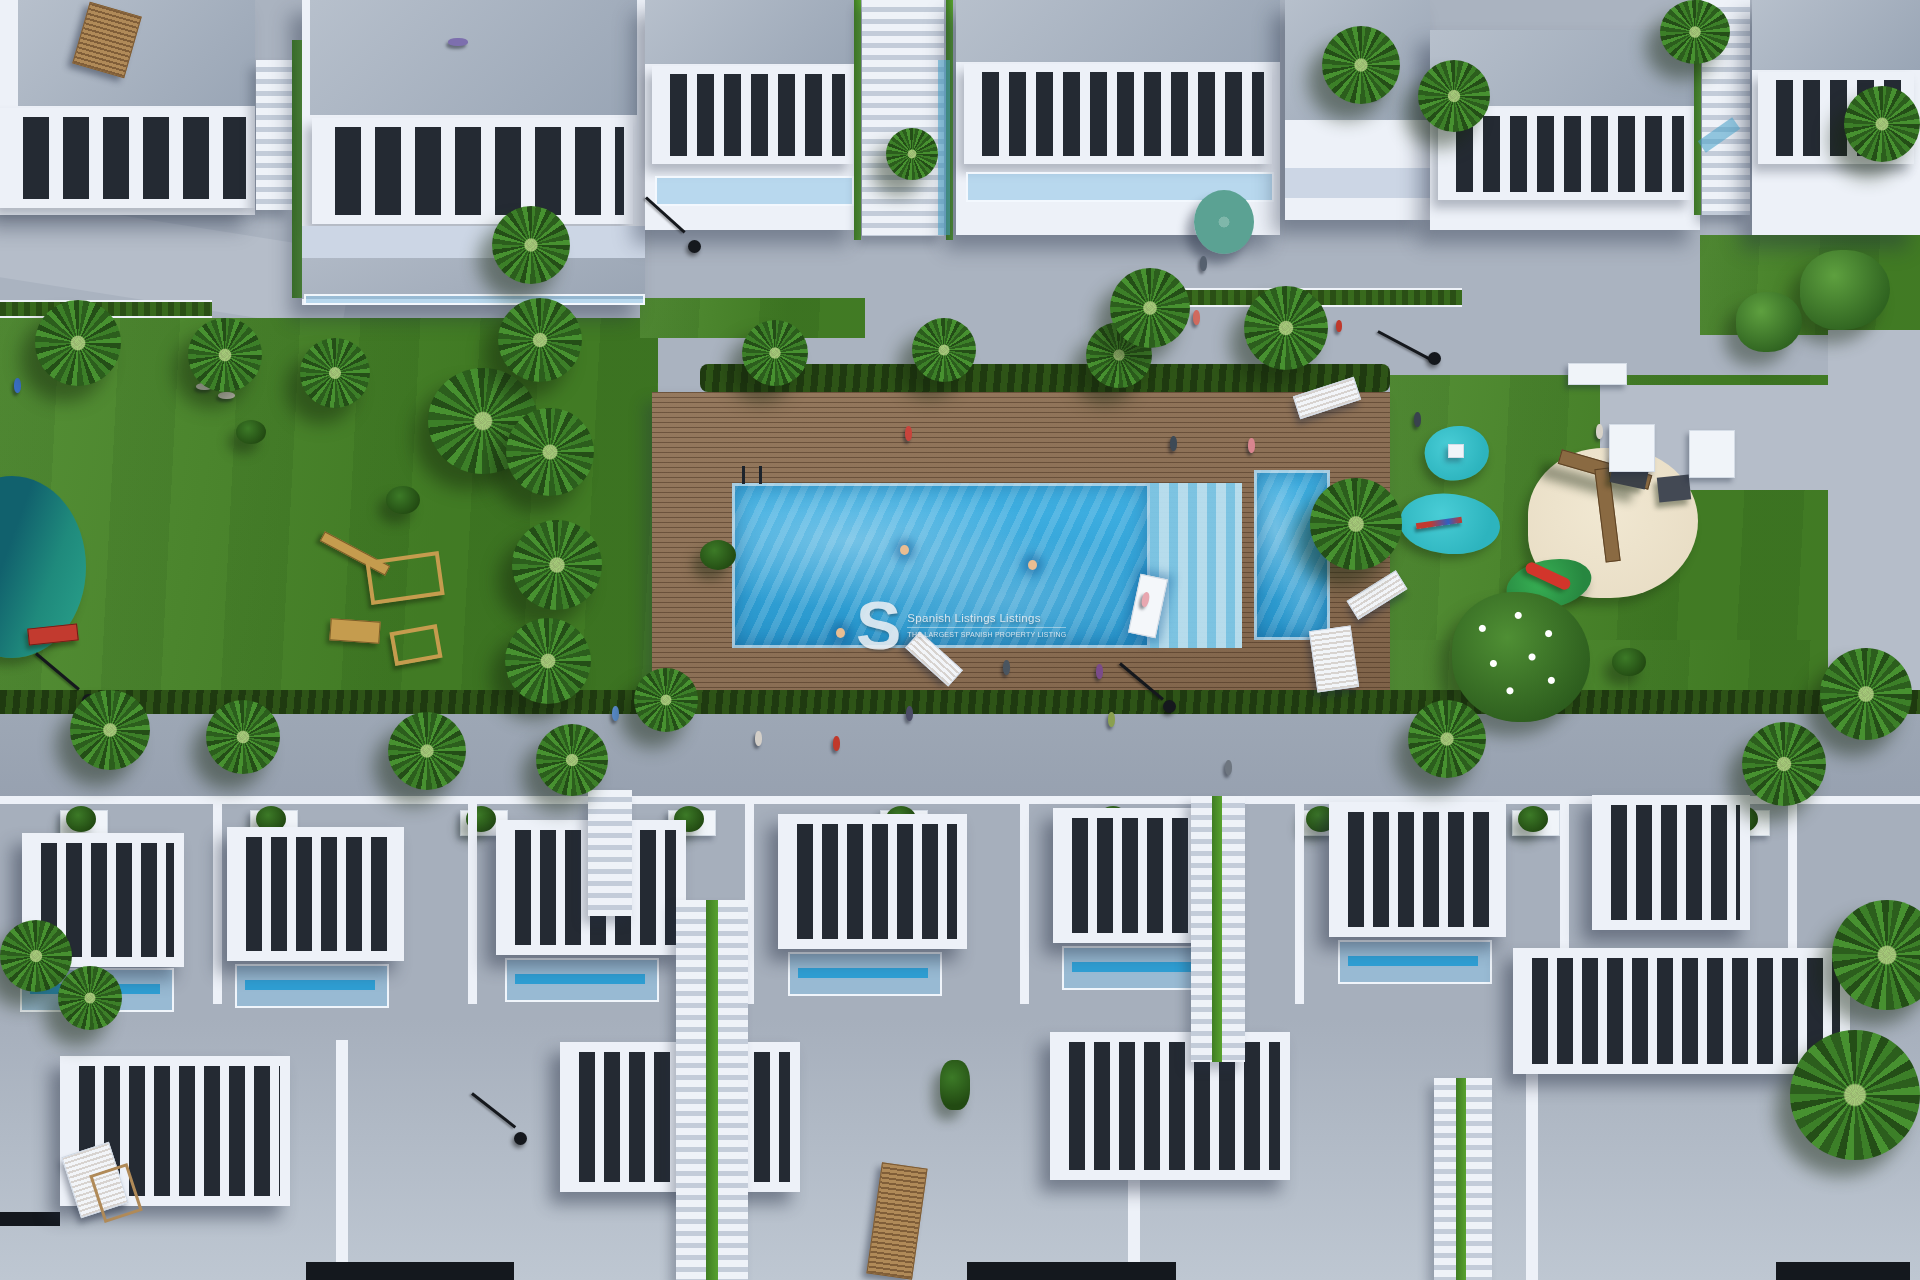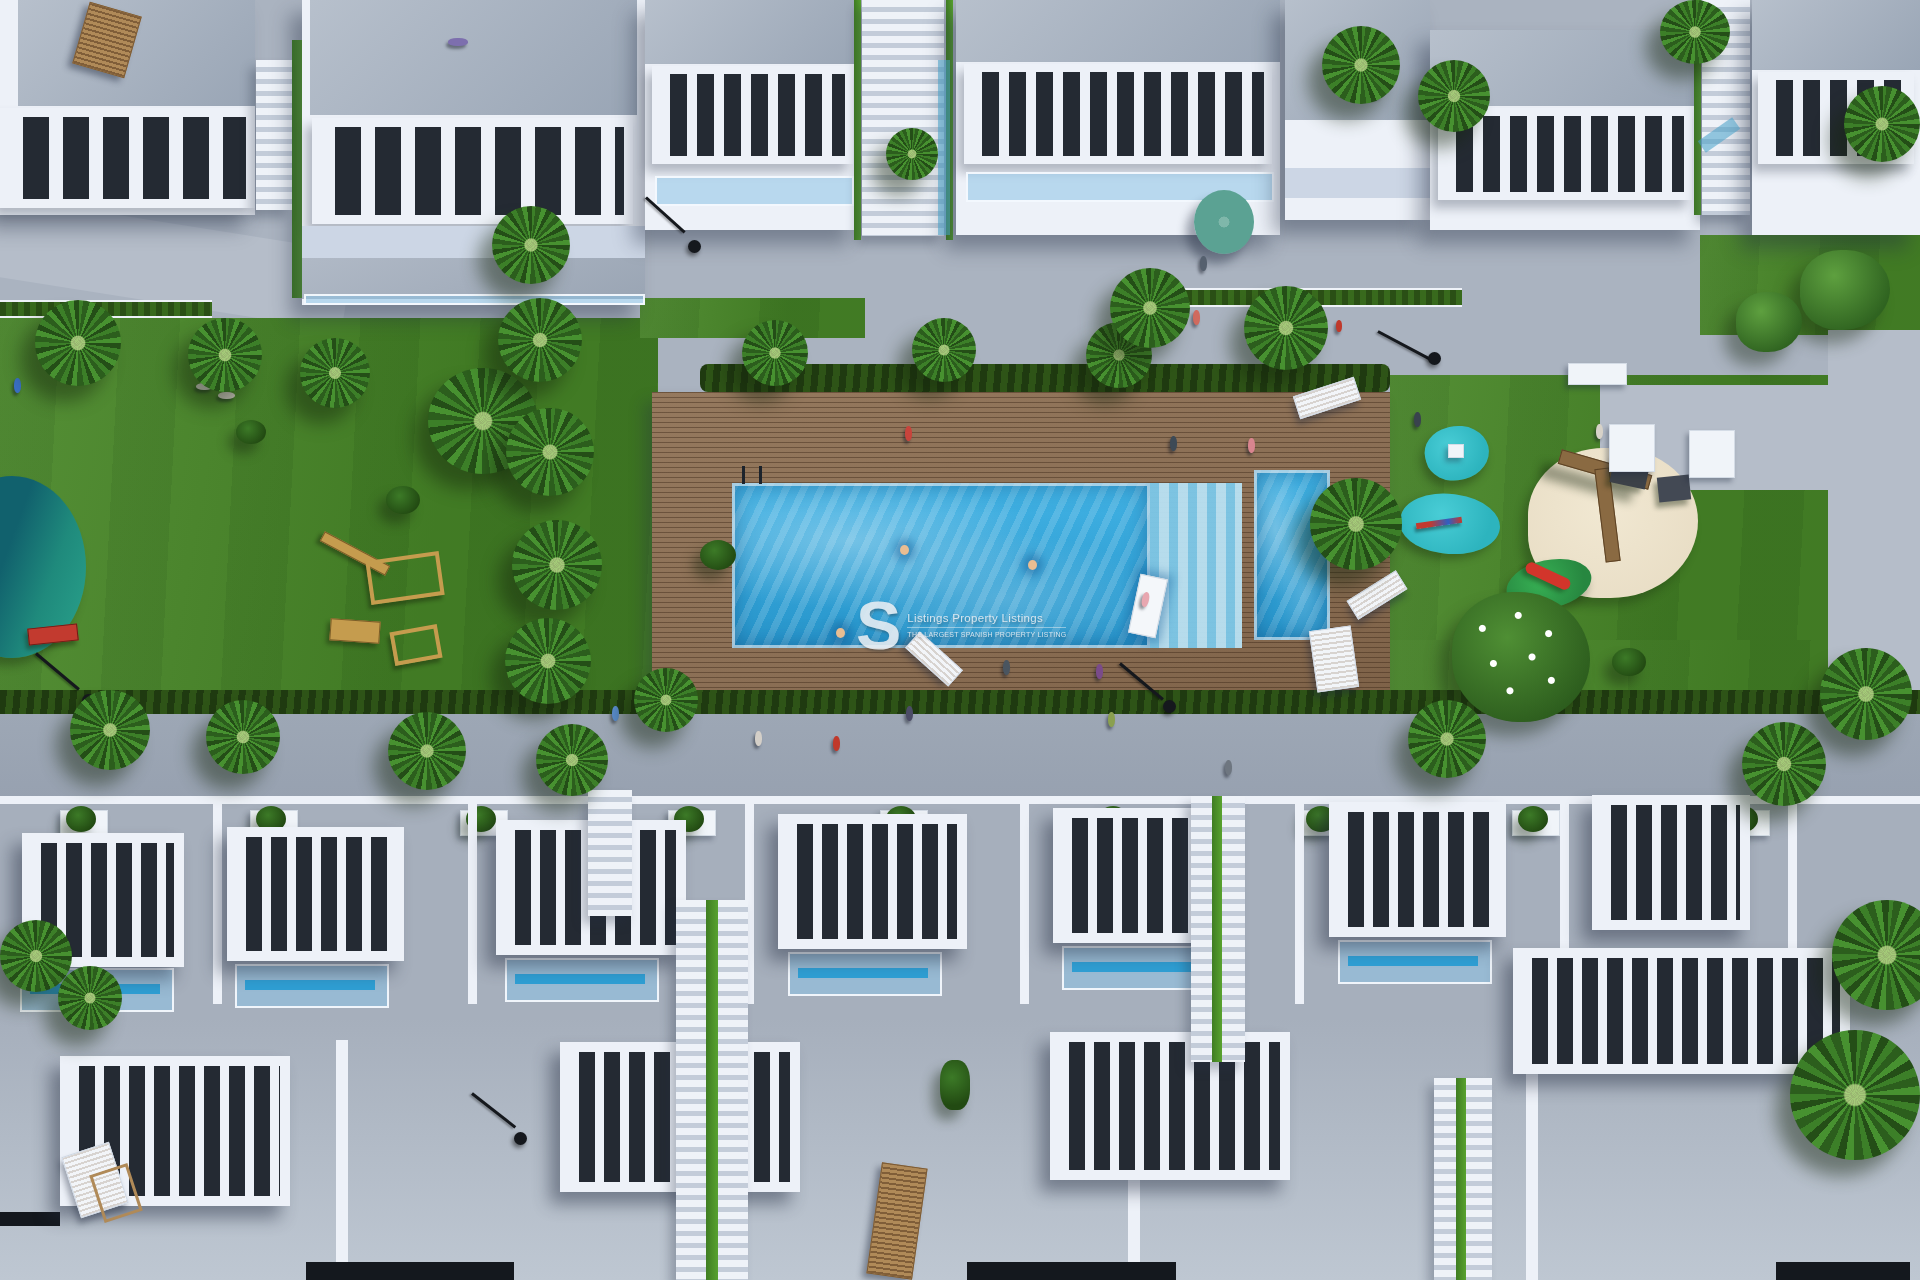--- a/index.html
+++ b/index.html
@@ -356,18 +356,18 @@
   <div class="abs palm z6" style="left:58px;top:966px;width:64px;height:64px;"></div>
   <div class="abs bush z6" style="left:386px;top:486px;width:34px;height:28px;"></div>
   <div class="abs bush z6" style="left:236px;top:420px;width:30px;height:24px;"></div>
   <div class="abs bush z6" style="left:700px;top:540px;width:36px;height:30px;"></div>
   <div class="abs bush z6" style="left:1612px;top:648px;width:34px;height:28px;"></div>
   <div class="abs bush z6" style="left:940px;top:1060px;width:30px;height:50px;border-radius:40%;"></div>
 
   <div class="abs watermark" style="left:856px;top:598px;">
     <div class="wm-logo">S</div>
     <div>
-      <div class="wm-title">Listings Property Listings</div>
+      <div class="wm-title">Spanish Listings Listings</div>
       <div class="wm-sub">THE LARGEST SPANISH PROPERTY LISTING</div>
     </div>
   </div>
 
 </div>
 
 </body></html>

